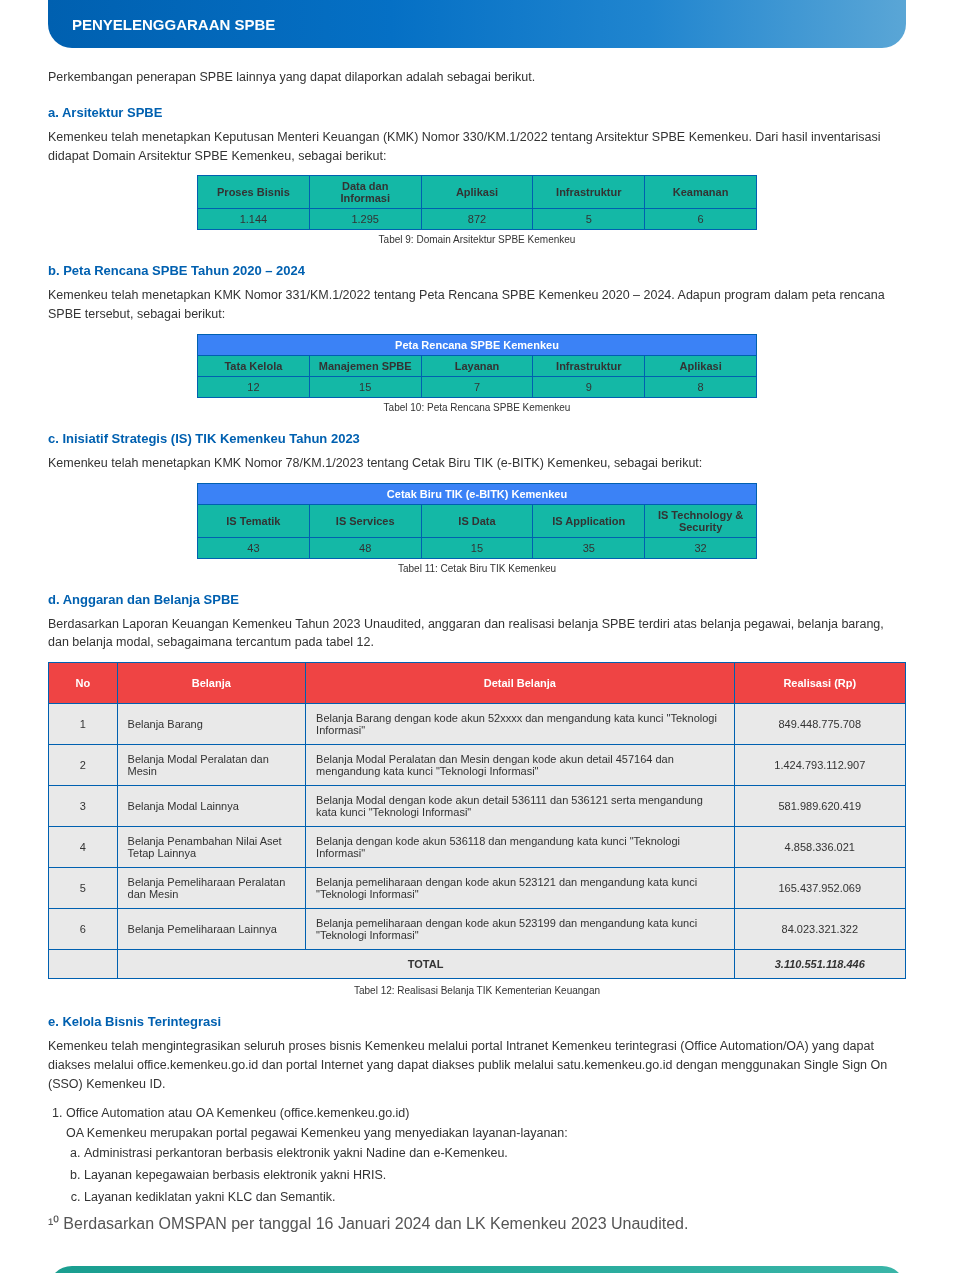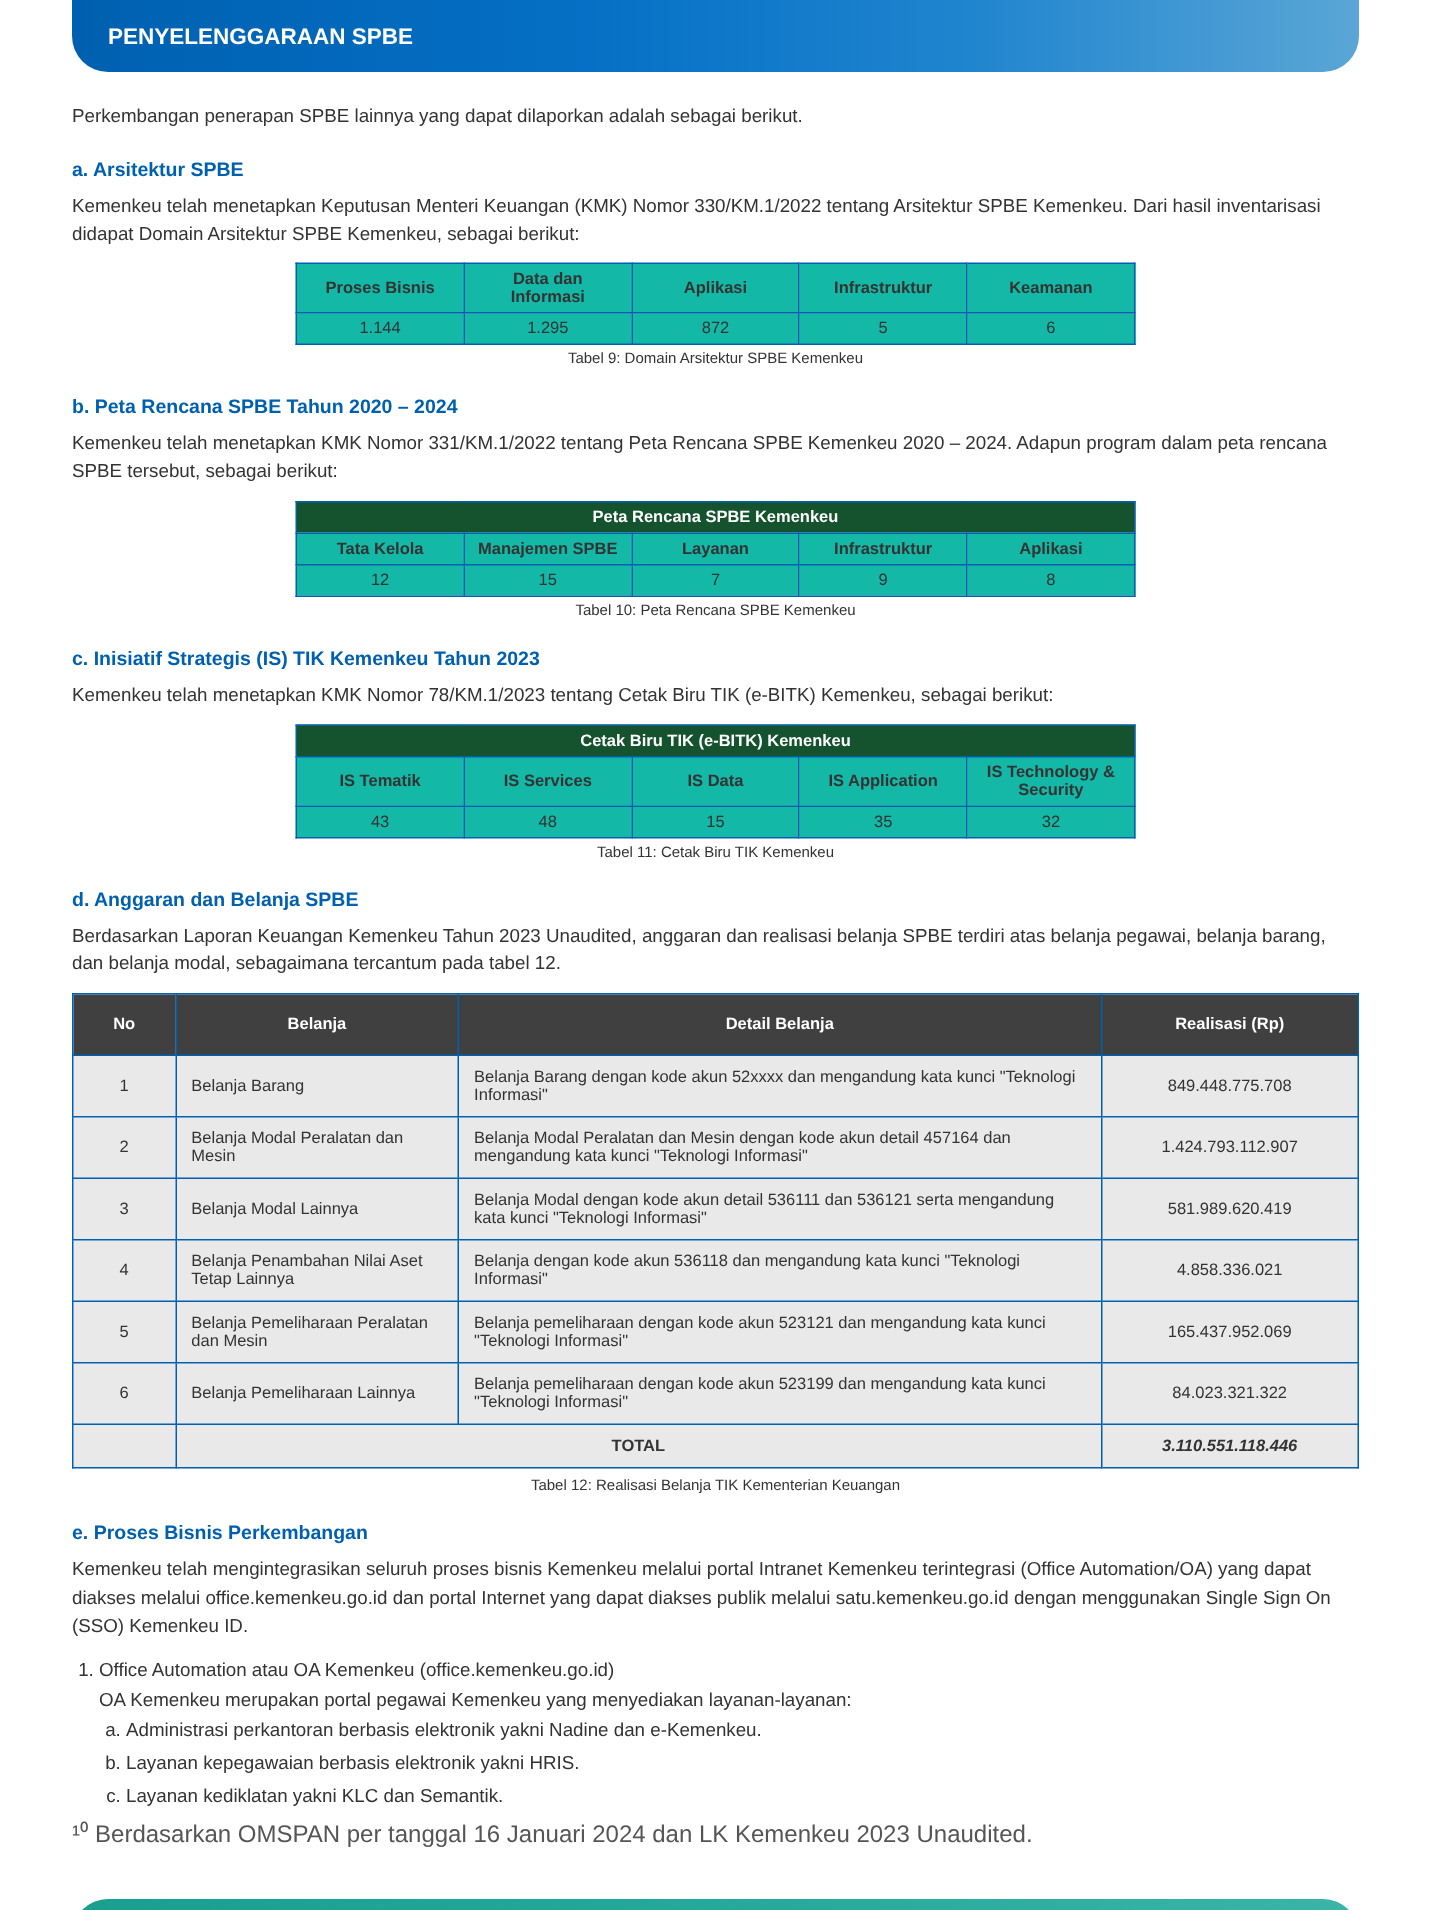--- a/index.html
+++ b/index.html
@@ -43,41 +43,41 @@
     width: 560px;
   }
   table.small-table th, table.small-table td {
     border: 1px solid #0060b0;
     padding: 4px 6px;
     font-size: 11px;
     text-align: center;
     background: #14b8a6;
   }
   table.small-table th.blue-head {
-    background: #14532d;
+    background: #3b82f6;
     color: #fff;
     font-weight: bold;
     font-size: 11px;
   }
   table.small-table.five-col th, table.small-table.five-col td {
     width: 20%;
   }
   .caption {
     font-size: 10px;
     text-align: center;
     margin: 4px 0 16px 0;
     color: #333;
   }
   table.wide-table {
     border-collapse: collapse;
     width: 100%;
     margin: 10px 0 6px 0;
   }
   table.wide-table th.blue-head {
-    background: #404040;
+    background: #ef4444;
     color: #fff;
     font-weight: bold;
     font-size: 11px;
     padding: 14px 8px;
     text-align: center;
     border: 1px solid #0060b0;
   }
   table.wide-table td {
     border: 1px solid #0060b0;
     background: #e9e9e9;
@@ -247,21 +247,21 @@
     </tr>
     <tr>
       <td class="center"></td>
       <td colspan="2" style="text-align:center;font-weight:bold;">TOTAL</td>
       <td class="center" style="font-weight:bold;font-style:italic;">3.110.551.118.446</td>
     </tr>
   </tbody>
     </table>
   <div class="caption">Tabel 12: Realisasi Belanja TIK Kementerian Keuangan</div>
 
-  <div class="section-title">e.  Proses Bisnis Perkembangan</div>
+  <div class="section-title">e.  Kelola Bisnis Terintegrasi</div>
   <p class="body-text">Kemenkeu telah mengintegrasikan seluruh proses bisnis Kemenkeu melalui portal Intranet Kemenkeu terintegrasi (Office Automation/OA) yang dapat diakses melalui office.kemenkeu.go.id dan portal Internet yang dapat diakses publik melalui satu.kemenkeu.go.id dengan menggunakan Single Sign On (SSO) Kemenkeu ID.</p>
   <ol class="list">
     <li>
       <span>Office Automation atau OA Kemenkeu (office.kemenkeu.go.id)</span><br>
       <span>OA Kemenkeu merupakan portal pegawai Kemenkeu yang menyediakan layanan-layanan:</span>
       <ul class="list" style="list-style-type: lower-alpha;">
         <li>Administrasi perkantoran berbasis elektronik yakni Nadine dan e-Kemenkeu.</li>
         <li>Layanan kepegawaian berbasis elektronik yakni HRIS.</li>
         <li>Layanan kediklatan yakni KLC dan Semantik.</li>
       </ul>

